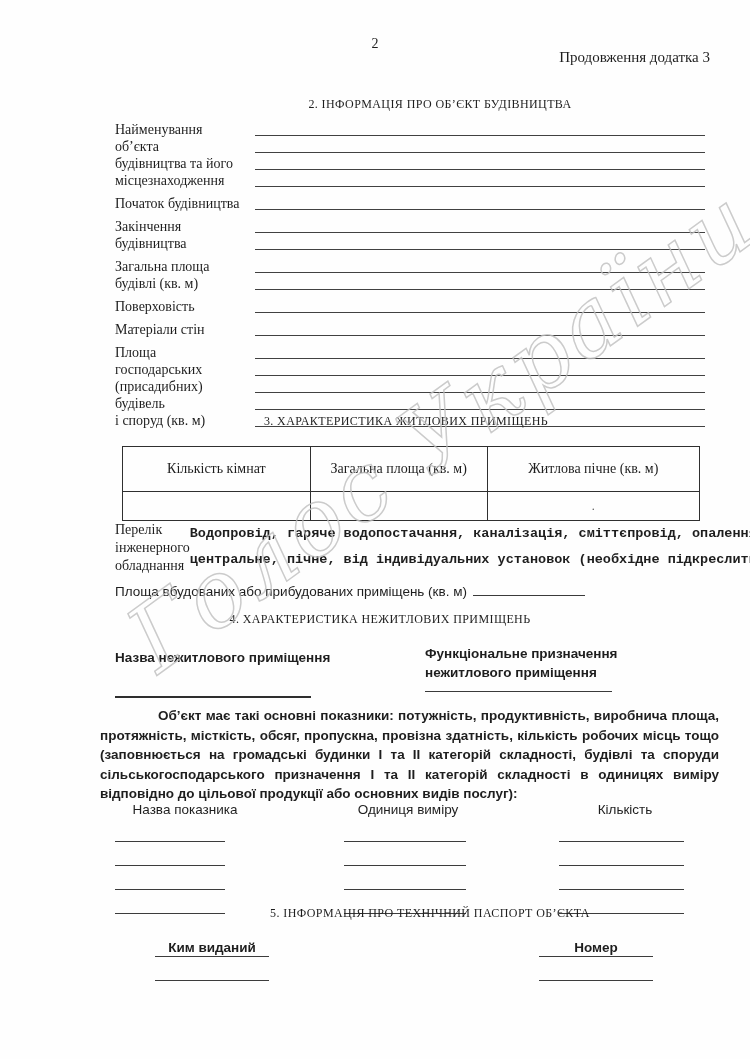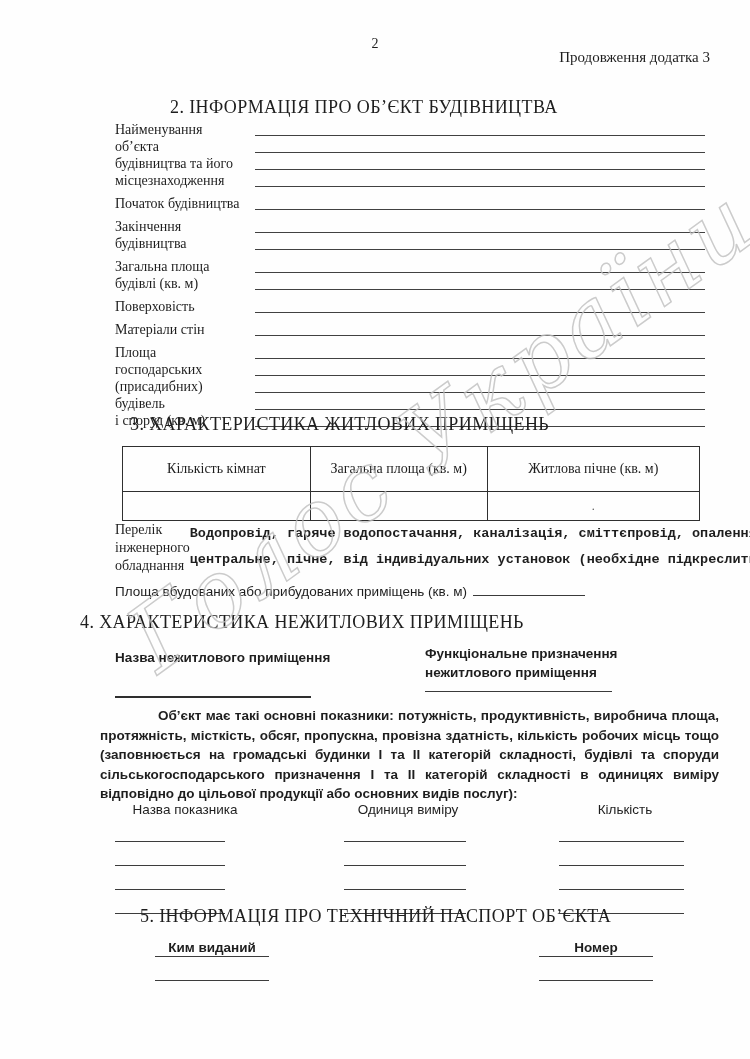--- a/index.html
+++ b/index.html
@@ -13,21 +13,21 @@
     position:absolute;left:108px;top:606px;width:760px;
     font-family:"DejaVu Serif", serif;font-style:italic;
     font-size:92px;letter-spacing:4px;white-space:nowrap;
     color:transparent;-webkit-text-stroke:1.5px #bfbfbf;
     transform:rotate(-36deg);transform-origin:0 0;
     opacity:.8;z-index:5;pointer-events:none;
   }
   .z{position:absolute;z-index:2;}
   .pageno{top:36px;left:0;width:750px;text-align:center;font-size:14px;}
   .cont{top:49px;right:40px;font-size:15px;}
-  .h{font-size:18px;letter-spacing:.4px;text-align:left;white-space:nowrap;}
+  .h{font-size:12px;letter-spacing:.4px;text-align:center;white-space:nowrap;}
   .h2{top:97px;left:170px;right:40px;}
   .h3{top:414px;left:130px;right:68px;}
   .h4{top:612px;left:80px;right:70px;}
   .h5{top:906px;left:140px;right:30px;}
   
   .fields{top:122px;left:115px;right:45px;}
   .frow{display:flex;height:17px;}
   .frow.g{margin-top:6px;}
   .flabel{width:140px;font-size:14px;white-space:nowrap;}
   .fline{flex:1;border-bottom:1.3px solid #414141;margin-bottom:3px;}

